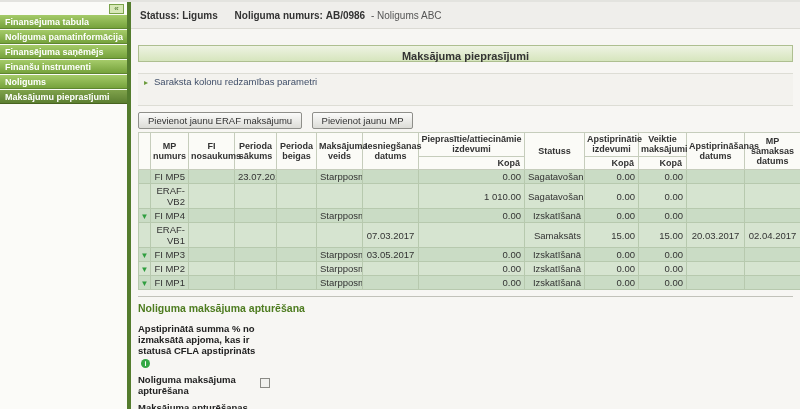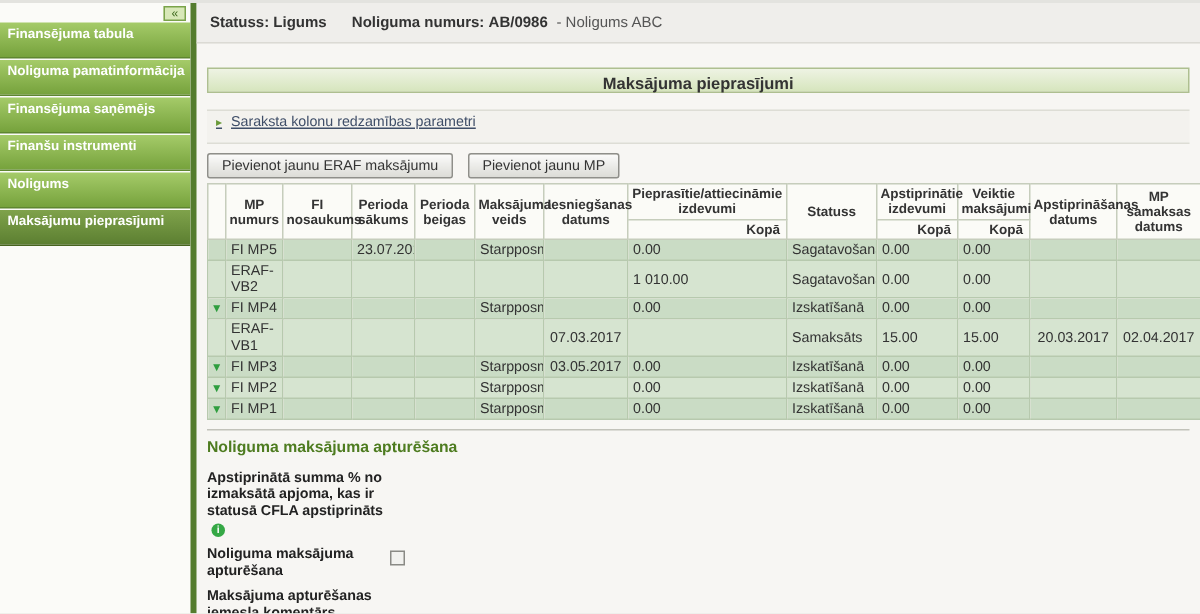--- a/index.html
+++ b/index.html
@@ -5,54 +5,54 @@
   * { margin:0; padding:0; box-sizing:border-box; }
   html,body { background:#e9e9e5; }
   body { font-family:"Liberation Sans", sans-serif; }
   .page { position:relative; width:800px; height:409px; background:#f4f3f0; overflow:hidden; border-top:2px solid #e3e3df; }
 
   
   .sidebar { position:absolute; left:0; top:0; width:127px; height:407px; background:#fbfbf8; }
   .collapse-btn { position:absolute; top:2px; right:3px; width:15px; height:10px; background:#d8e8b8;
                   border:1px solid #7aa34a; color:#3e6a1e; font-size:8px; line-height:8px; text-align:center; cursor:pointer; }
   .menu { margin-top:13px; }
-  .menu-item { height:24px; line-height:14px; margin-bottom:1px; padding-left:5px; color:#fff;
+  .menu-item { height:14px; line-height:14px; margin-bottom:1px; padding-left:5px; color:#fff;
                font-size:9px; font-weight:bold; white-space:nowrap; overflow:hidden; cursor:pointer;
                background:linear-gradient(#a5cb69,#76a23c); border-bottom:1px solid #5e8630; }
   .menu-item.active { background:linear-gradient(#7fa24b,#5c7f31); border-bottom:1px solid #47641f; }
   .menu-item.sub { background:linear-gradient(#b0cd77,#85ad4a); }
 
   
   .main { position:absolute; left:127px; top:0; width:673px; height:407px;
           border-left:4px solid #547c2e; background:#f7f6f3; overflow:hidden; }
   .statusbar { height:27px; line-height:27px; background:#efeeeb; border-bottom:1px solid #dbdad4;
                padding-left:9px; font-size:10px; color:#333; }
   .sb-b { font-weight:bold; }
   .sb-gap { margin-left:14px; }
   .sb-n { color:#555; margin-left:3px; }
 
   .content { padding:0 7px; }
   .title-bar { margin-top:16px; height:17px; line-height:20px; text-align:center; font-size:11px; font-weight:bold;
                color:#333; background:linear-gradient(#eef3e3,#d6e5bd); border:1px solid #aebf90; }
-  .toggle-row { margin-top:11px; height:23px; line-height:16px; font-size:9.5px; color:#3f4e68;
-                padding-left:6px; background:#f3f2ee; border-top:1px solid #ddddd5; border-bottom:1px solid #ddddd5; cursor:pointer;text-decoration:underline; }
+  .toggle-row { margin-top:11px; height:33px; line-height:16px; font-size:9.5px; color:#3f4e68;
+                padding-left:6px; background:#f3f2ee; border-top:1px solid #ddddd5; border-bottom:1px solid #ddddd5; cursor:pointer; }
   .tri { color:#6a9a3a; font-size:8px; margin-right:6px; }
   .btn-row { margin-top:4px; }
   .btn { display:inline-block; height:17px; line-height:15px; padding:0 9px; font-size:9.5px; color:#333;
          background:linear-gradient(#fbfbfa,#dcdcd7); border:1px solid #8f8f8a; border-radius:2px; margin-right:5px; cursor:pointer;text-align:right; }
 
   
   table.mp { width:100%; border-collapse:collapse; table-layout:fixed; margin-top:3px; font-size:9.5px; color:#333; }
   .mp th { background:#fbfbf7; border:1px solid #c6cdbc; font-weight:bold; font-size:9px; padding:1px 2px;
            text-align:center; vertical-align:middle; color:#333; line-height:1.15; }
   .mp th.sub { text-align:right; padding-right:4px; height:13px; }
   .mp td { border:1px solid #b7c9ae; padding:1px 3px; vertical-align:middle; overflow:hidden; line-height:11px; height:14px; }
   tr.r-odd td { background:#cadcc5; }
   tr.r-even td { background:#d6e4d0; }
-  .al { text-align:left; } .ac { text-align:center; } .ar { text-align:left; }
+  .al { text-align:right; } .ac { text-align:center; } .ar { text-align:right; }
   .icon-cell { text-align:center; padding:0 !important; }
   .dl-arrow { color:#2f9e3f; font-size:8px; line-height:8px; cursor:pointer; }
 
   
   .suspend { margin-top:6px; border-top:1px solid #c2c2ba; padding-top:5px; }
   .suspend h3 { font-size:10.5px; font-weight:bold; color:#4e7c20; margin-bottom:9px; }
   .form-row { display:flex; margin-bottom:6px; align-items:flex-start; }
   .form-label { width:118px; font-size:9.5px; font-weight:bold; color:#222; line-height:11px; }
   .form-ctrl { margin-left:4px; }
   .info-icon { display:inline-block; width:9px; height:9px; border-radius:50%; background:#35a845; color:#fff;

